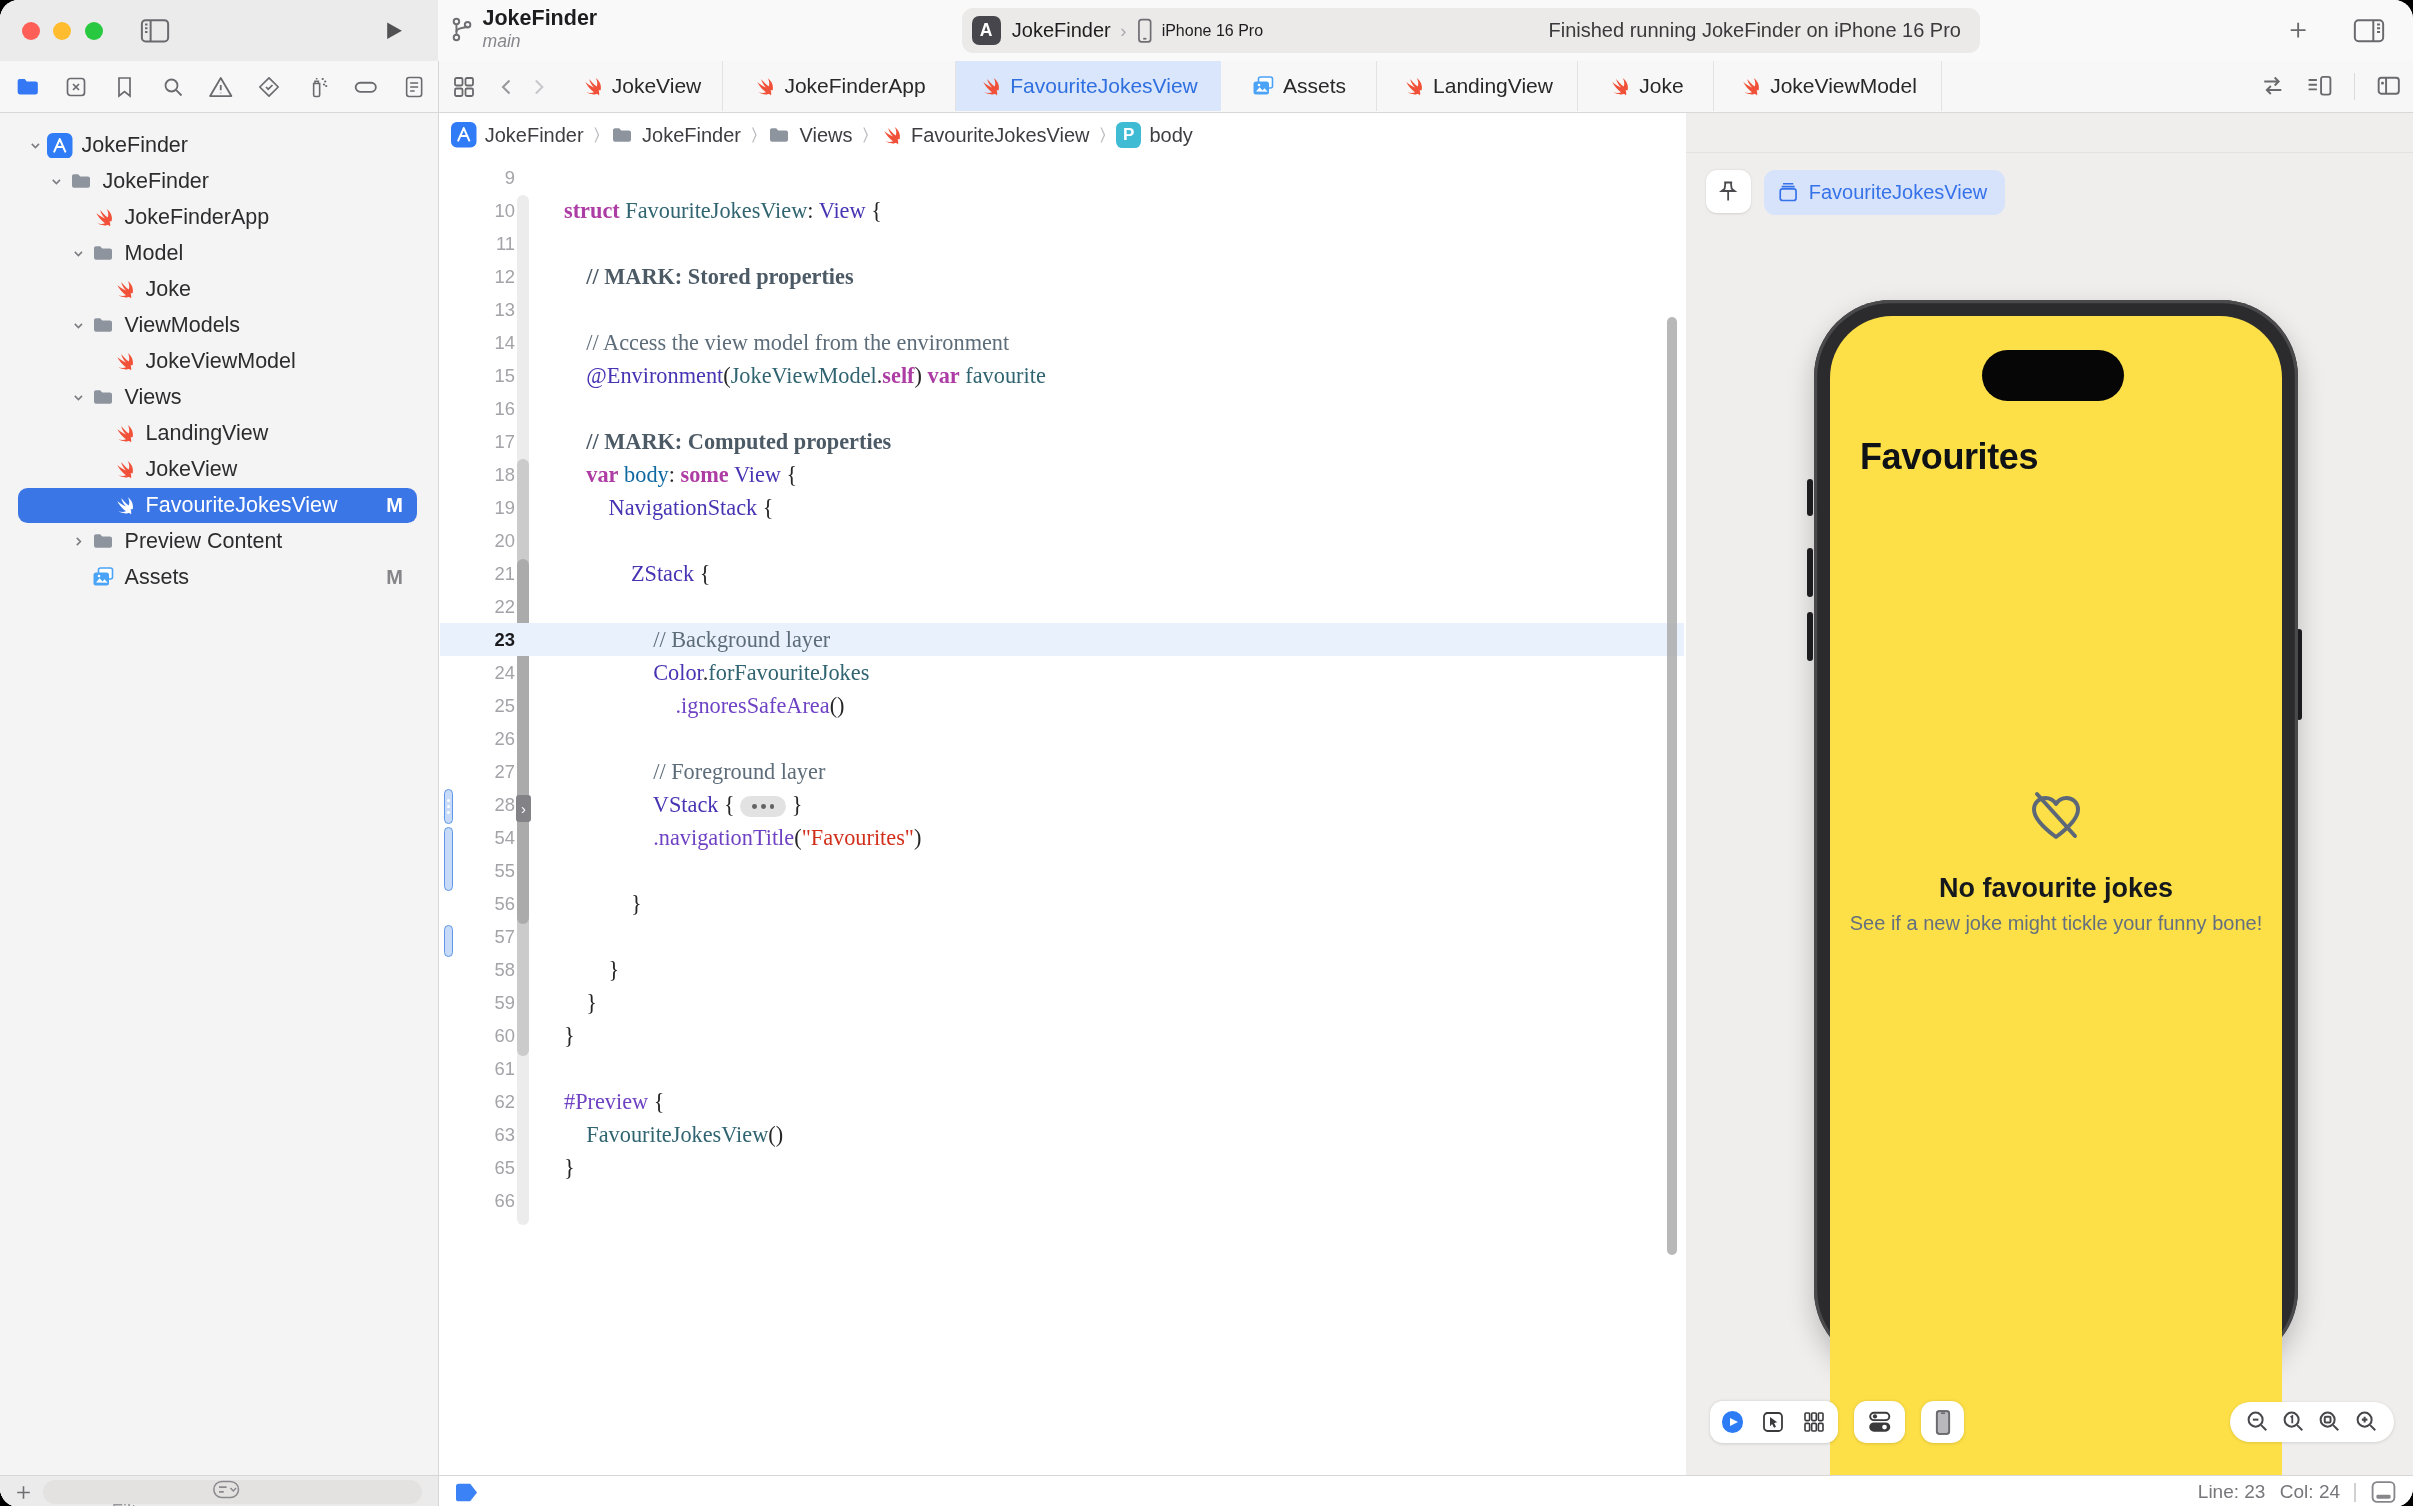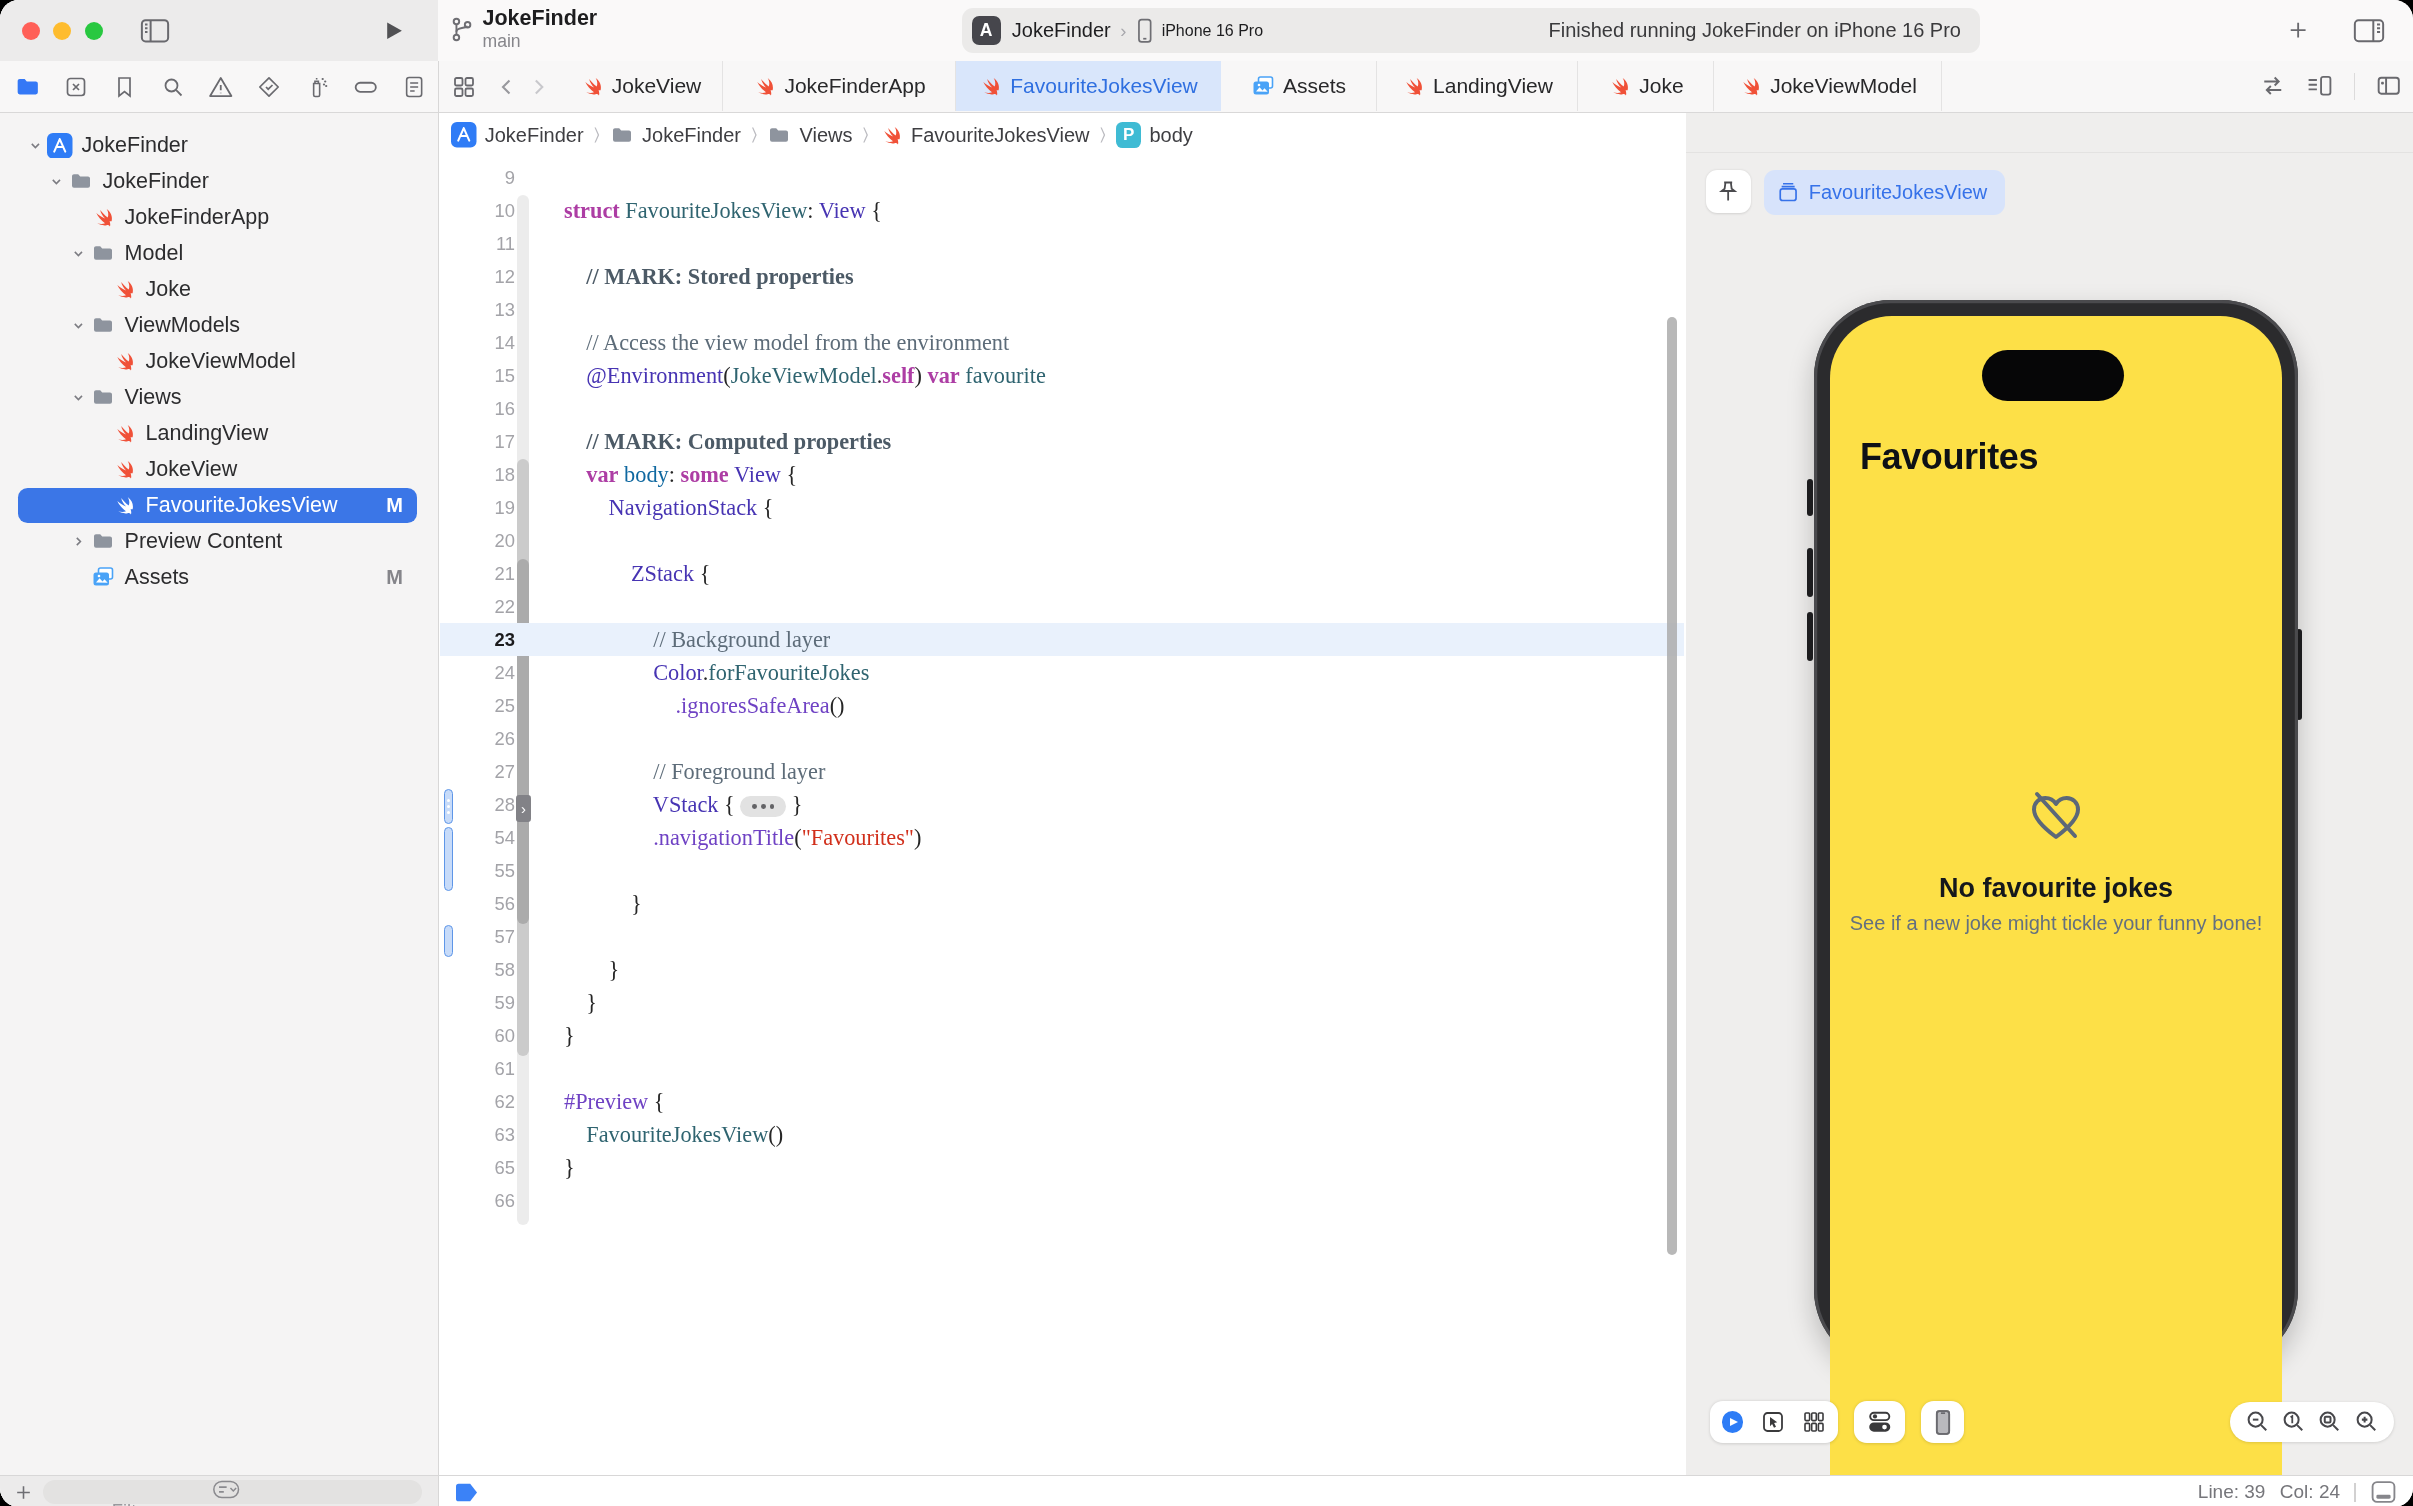--- a/index.html
+++ b/index.html
@@ -12,21 +12,21 @@
   .toolbar-left{position:absolute;left:0;top:0;width:438px;height:61px;background:#ECEBEB;}
   .traffic{position:absolute;top:21.5px;width:18.4px;height:18.4px;border-radius:50%;}
   .t-red{left:21.5px;background:#FF5F57;}
   .t-yellow{left:53px;background:#FEBC2E;}
   .t-green{left:85px;background:#28C840;}
   .tb-icon{position:absolute;color:#69696E;}
   .tb-icon svg{display:block;}
   .branch-wrap{position:absolute;left:449px;top:6.4px;display:flex;align-items:center;}
   .branch-texts{margin-left:8px;}
   .branch-title{font-size:21.5px;font-weight:bold;color:#1D1D1F;line-height:25px;}
-  .branch-sub{font-size:17.6px;color:#86868B;line-height:21px;}
+  .branch-sub{font-size:17.6px;color:#86868B;line-height:21px;font-style:italic;}
   .status-pill{position:absolute;left:962px;top:8px;width:1018px;height:45px;background:#EBEAE9;border-radius:11.2px;display:flex;align-items:center;padding:0 19px 0 9.6px;}
   .pill-appicon{width:29px;height:29px;border-radius:7.2px;background:#46464C;color:#fff;font-size:17.6px;font-weight:bold;display:flex;align-items:center;justify-content:center;}
   .pill-text{font-size:20px;color:#1D1D1F;margin-left:11.2px;}
   .pill-sep{font-size:18.4px;color:#A8A8AD;margin:0 9.6px;}
   .pill-dev{display:flex;align-items:center;color:#1D1D1F;font-size:16px;}
   .pill-status{margin-left:auto;font-size:20px;color:#3A3A3C;}
 
   
   .navrow{position:absolute;left:0;top:61px;width:2413px;height:52px;background:#F8F7F7;border-bottom:1.2px solid #D9D8D8;}
   .strip{position:absolute;left:0;top:0;width:438px;height:52px;}
@@ -873,21 +873,21 @@
             </svg>
         </span>
       </div>
     </div>
     <span class="bb-bp">
       <svg width="27" height="21" viewBox="0 0 28 24">
           <path d="M2 5a3 3 0 0 1 3-3h13.2L26 12l-7.8 10H5a3 3 0 0 1-3-3z" fill="#3B82F7"></path>
         </svg>
     </span>
     <div class="bb-right">
-      <span>Line: 39</span>
+      <span>Line: 23</span>
       <span>Col: 24</span>
       <span class="bb-vdiv"></span>
       <span>
         <svg width="27" height="24" viewBox="0 0 24 22" fill="none" stroke="#86868B" stroke-width="1.7">
             <rect x="2" y="2" width="20" height="18" rx="4"></rect>
             <rect x="5.5" y="13.5" width="13" height="3.6" rx="1.2" fill="#86868B" stroke="none"></rect>
           </svg>
       </span>
     </div>
   </div>

